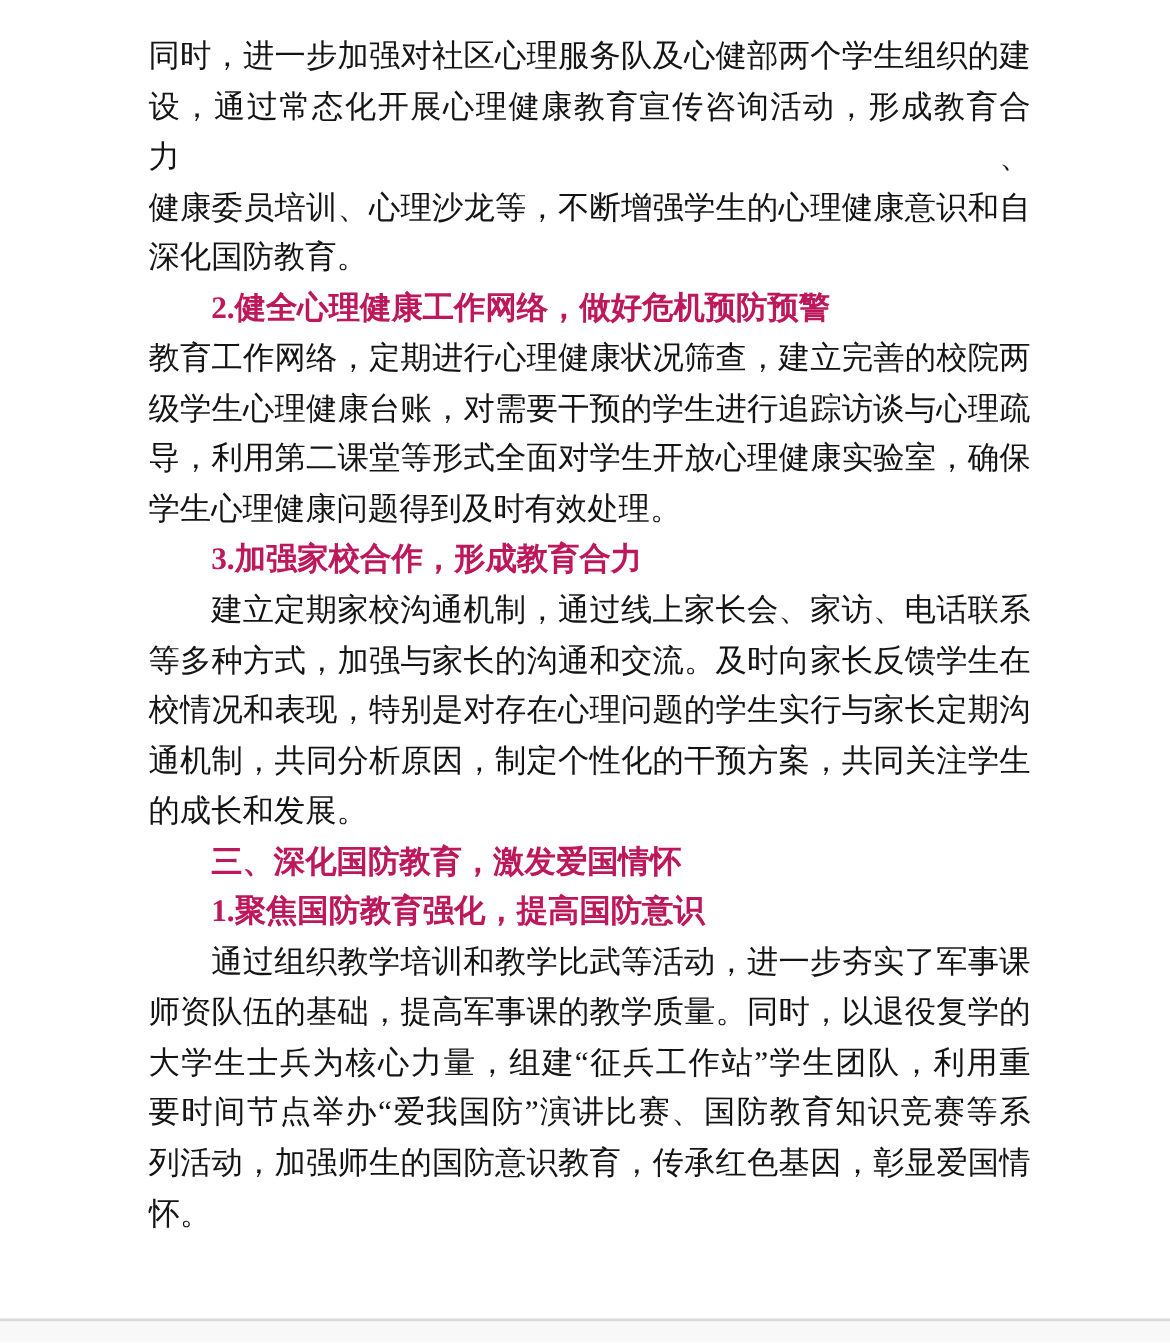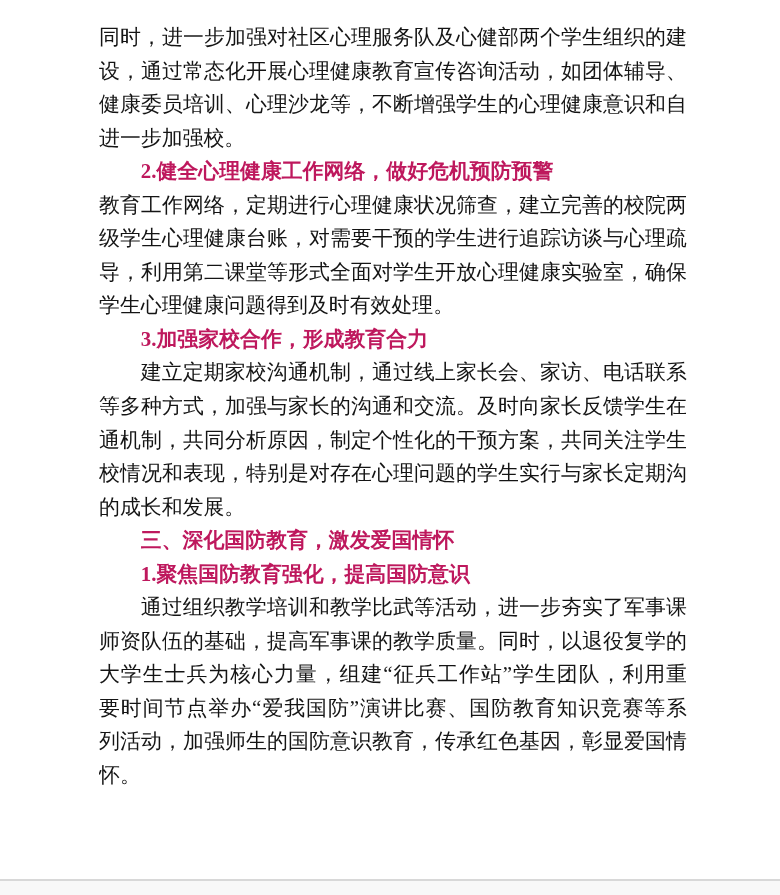--- a/index.html
+++ b/index.html
@@ -56,33 +56,33 @@
     background: #f8f8f8;
   }
 </style>
 </head>
 <body>
 
 <div class="viewport">
   <div class="page-body">
     <div>
         <div class="line fill">同时，进一步加强对社区心理服务队及心健部两个学生组织的建</div>
-        <div class="line fill">设，通过常态化开展心理健康教育宣传咨询活动，如团体辅导、</div>
+        <div class="line fill">设，通过常态化开展心理健康教育宣传咨询活动，形成教育合力、</div>
         <div class="line fill">健康委员培训、心理沙龙等，不断增强学生的心理健康意识和自</div>
-        <div class="line">进一步加强校。</div>
+        <div class="line">深化国防教育。</div>
         <div class="line heading indent">2.健全心理健康工作网络，做好危机预防预警</div>
         <div class="line fill">教育工作网络，定期进行心理健康状况筛查，建立完善的校院两</div>
         <div class="line fill">级学生心理健康台账，对需要干预的学生进行追踪访谈与心理疏</div>
         <div class="line fill">导，利用第二课堂等形式全面对学生开放心理健康实验室，确保</div>
         <div class="line">学生心理健康问题得到及时有效处理。</div>
         <div class="line heading indent">3.加强家校合作，形成教育合力</div>
         <div class="line indent fill">建立定期家校沟通机制，通过线上家长会、家访、电话联系</div>
         <div class="line fill">等多种方式，加强与家长的沟通和交流。及时向家长反馈学生在</div>
+        <div class="line fill">校情况和表现，特别是对存在心理问题的学生实行与家长定期沟</div>
         <div class="line fill">通机制，共同分析原因，制定个性化的干预方案，共同关注学生</div>
-        <div class="line fill">校情况和表现，特别是对存在心理问题的学生实行与家长定期沟</div>
         <div class="line">的成长和发展。</div>
         <div class="line heading indent">三、深化国防教育，激发爱国情怀</div>
         <div class="line heading indent">1.聚焦国防教育强化，提高国防意识</div>
         <div class="line indent fill">通过组织教学培训和教学比武等活动，进一步夯实了军事课</div>
         <div class="line fill">师资队伍的基础，提高军事课的教学质量。同时，以退役复学的</div>
         <div class="line fill">大学生士兵为核心力量，组建“征兵工作站”学生团队，利用重</div>
         <div class="line fill">要时间节点举办“爱我国防”演讲比赛、国防教育知识竞赛等系</div>
         <div class="line fill">列活动，加强师生的国防意识教育，传承红色基因，彰显爱国情</div>
         <div class="line">怀。</div>
       </div>

